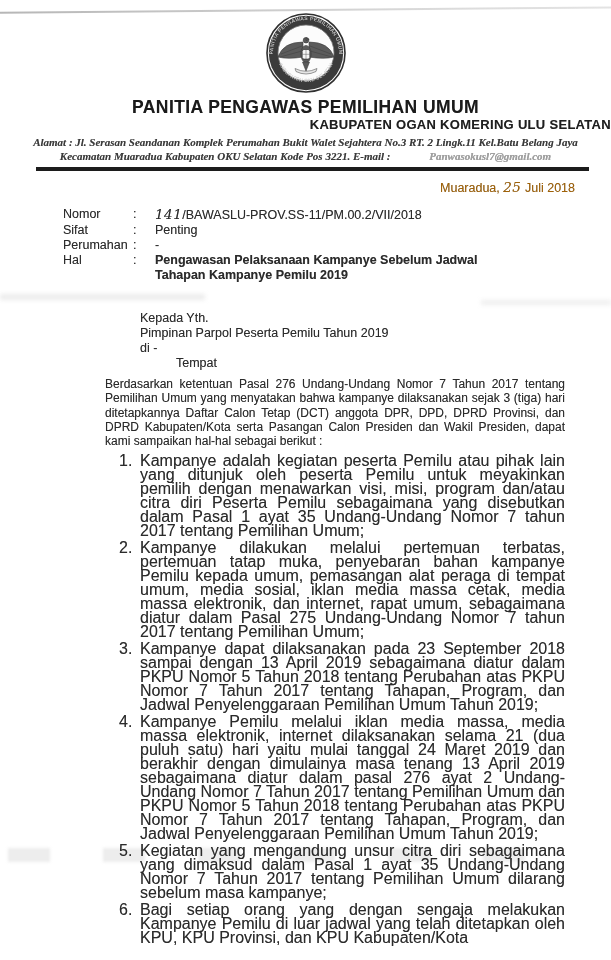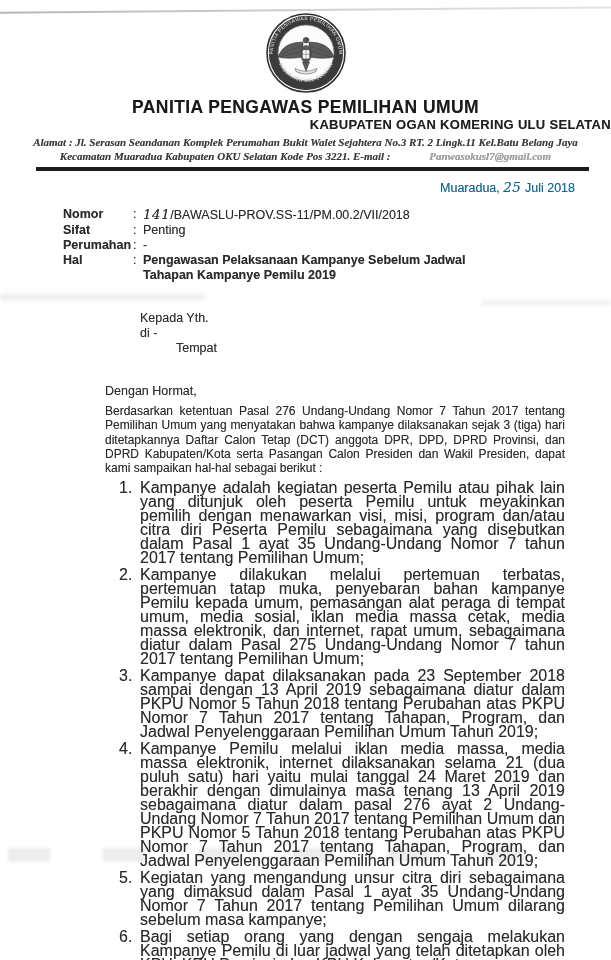--- a/index.html
+++ b/index.html
@@ -19,28 +19,28 @@
   
   .letterhead{text-align:center;padding-top:13px;}
   .seal{display:inline-block;width:80px;height:80px;filter:blur(.3px) grayscale(1);}
   .org-name{margin:1px 0 0 0;font-size:17.5px;font-weight:bold;letter-spacing:.4px;color:#1a1a1a;line-height:1.05;}
   .org-region{margin:2px 0 0 0;font-size:13px;font-weight:bold;letter-spacing:.3px;color:#1f1f1f;line-height:1.05;text-align:right;}
   .addr{margin:3px 18px 0 18px;font-family:"Liberation Serif",serif;font-style:italic;font-weight:bold;
     font-size:11px;line-height:1.3;color:#3a3a3a;}
   .addr .email{color:#a0a0a0;font-weight:bold;margin-left:36px;}
   .rule{height:4.5px;background:#1c1c1c;margin:3px 22px 0 36px;}
   
-  .dateline{margin:8px 36px 0 0;text-align:right;font-size:12.5px;color:#0369a1;}
+  .dateline{margin:8px 36px 0 0;text-align:right;font-size:12.5px;color:#a16207;}
   .hand{font-family:"DejaVu Serif",serif;font-style:italic;font-size:13.5px;letter-spacing:.5px;}
   
   .meta{margin:12px 46px 0 63px;font-size:12.5px;line-height:15px;}
   .meta-row{display:flex;align-items:flex-start;}
-  .meta-label{width:70px;flex:none;font-weight:bold;}
+  .meta-label{width:70px;flex:none;}
   .meta-colon{width:10px;flex:none;}
-  .meta-value{flex:1;}
+  .meta-value{flex:1;margin-left:12px;}
   .meta-row.hal .meta-value{font-weight:bold;}
   
   .recipient{margin:28px 46px 0 140px;font-size:12.5px;line-height:15px;}
   .recipient .tempat{margin-left:36px;}
   
   .salutation{margin:28px 46px 0 105px;font-size:12.5px;}
   .intro{margin:6px 46px 0 105px;font-size:12px;line-height:14.3px;text-align:justify;}
   ol.points{margin:5px 46px 0 105px;padding:0;list-style:none;counter-reset:pt;}
   ol.points li{position:relative;padding-left:35px;margin-bottom:3px;font-size:16px;line-height:14px;
     text-align:justify;counter-increment:pt;}
@@ -126,25 +126,25 @@
       <span class="meta-colon">:</span>
       <span class="meta-value">
         <div>Pengawasan Pelaksanaan Kampanye Sebelum Jadwal</div>
         <div>Tahapan Kampanye Pemilu 2019</div>
       </span>
     </div>
   </div>
 
   <div class="recipient">
     <div>Kepada Yth.</div>
+    <div>Pimpinan Parpol Peserta Pemilu Tahun 2019</div>
     <div>di -</div>
     <div class="tempat">Tempat</div>
   </div>
 
-  <div class="salutation">Dengan Hormat,</div>
 
   <p class="intro">Berdasarkan ketentuan Pasal 276 Undang-Undang Nomor 7 Tahun 2017 tentang Pemilihan Umum yang menyatakan bahwa kampanye dilaksanakan sejak 3 (tiga) hari ditetapkannya Daftar Calon Tetap (DCT) anggota DPR, DPD, DPRD Provinsi, dan DPRD Kabupaten/Kota serta Pasangan Calon Presiden dan Wakil Presiden, dapat kami sampaikan hal-hal sebagai berikut :</p>
 
   <ol class="points">
     <li>Kampanye adalah kegiatan peserta Pemilu atau pihak lain yang ditunjuk oleh peserta Pemilu untuk meyakinkan pemilih dengan menawarkan visi, misi, program dan/atau citra diri Peserta Pemilu sebagaimana yang disebutkan dalam Pasal 1 ayat 35 Undang-Undang Nomor 7 tahun 2017 tentang Pemilihan Umum;</li>
     <li>Kampanye dilakukan melalui pertemuan terbatas, pertemuan tatap muka, penyebaran bahan kampanye Pemilu kepada umum, pemasangan alat peraga di tempat umum, media sosial, iklan media massa cetak, media massa elektronik, dan internet, rapat umum, sebagaimana diatur dalam Pasal 275 Undang-Undang Nomor 7 tahun 2017 tentang Pemilihan Umum;</li>
     <li>Kampanye dapat dilaksanakan pada 23 September 2018 sampai dengan 13 April 2019 sebagaimana diatur dalam PKPU Nomor 5 Tahun 2018 tentang Perubahan atas PKPU Nomor 7 Tahun 2017 tentang Tahapan, Program, dan Jadwal Penyelenggaraan Pemilihan Umum Tahun 2019;</li>
     <li>Kampanye Pemilu melalui iklan media massa, media massa elektronik, internet dilaksanakan selama 21 (dua puluh satu) hari yaitu mulai tanggal 24 Maret 2019 dan berakhir dengan dimulainya masa tenang 13 April 2019 sebagaimana diatur dalam pasal 276 ayat 2 Undang-Undang Nomor 7 Tahun 2017 tentang Pemilihan Umum dan PKPU Nomor 5 Tahun 2018 tentang Perubahan atas PKPU Nomor 7 Tahun 2017 tentang Tahapan, Program, dan Jadwal Penyelenggaraan Pemilihan Umum Tahun 2019;</li>
     <li>Kegiatan yang mengandung unsur citra diri sebagaimana yang dimaksud dalam Pasal 1 ayat 35 Undang-Undang Nomor 7 Tahun 2017 tentang Pemilihan Umum dilarang sebelum masa kampanye;</li>
     <li>Bagi setiap orang yang dengan sengaja melakukan Kampanye Pemilu di luar jadwal yang telah ditetapkan oleh KPU, KPU Provinsi, dan KPU Kabupaten/Kota</li>

